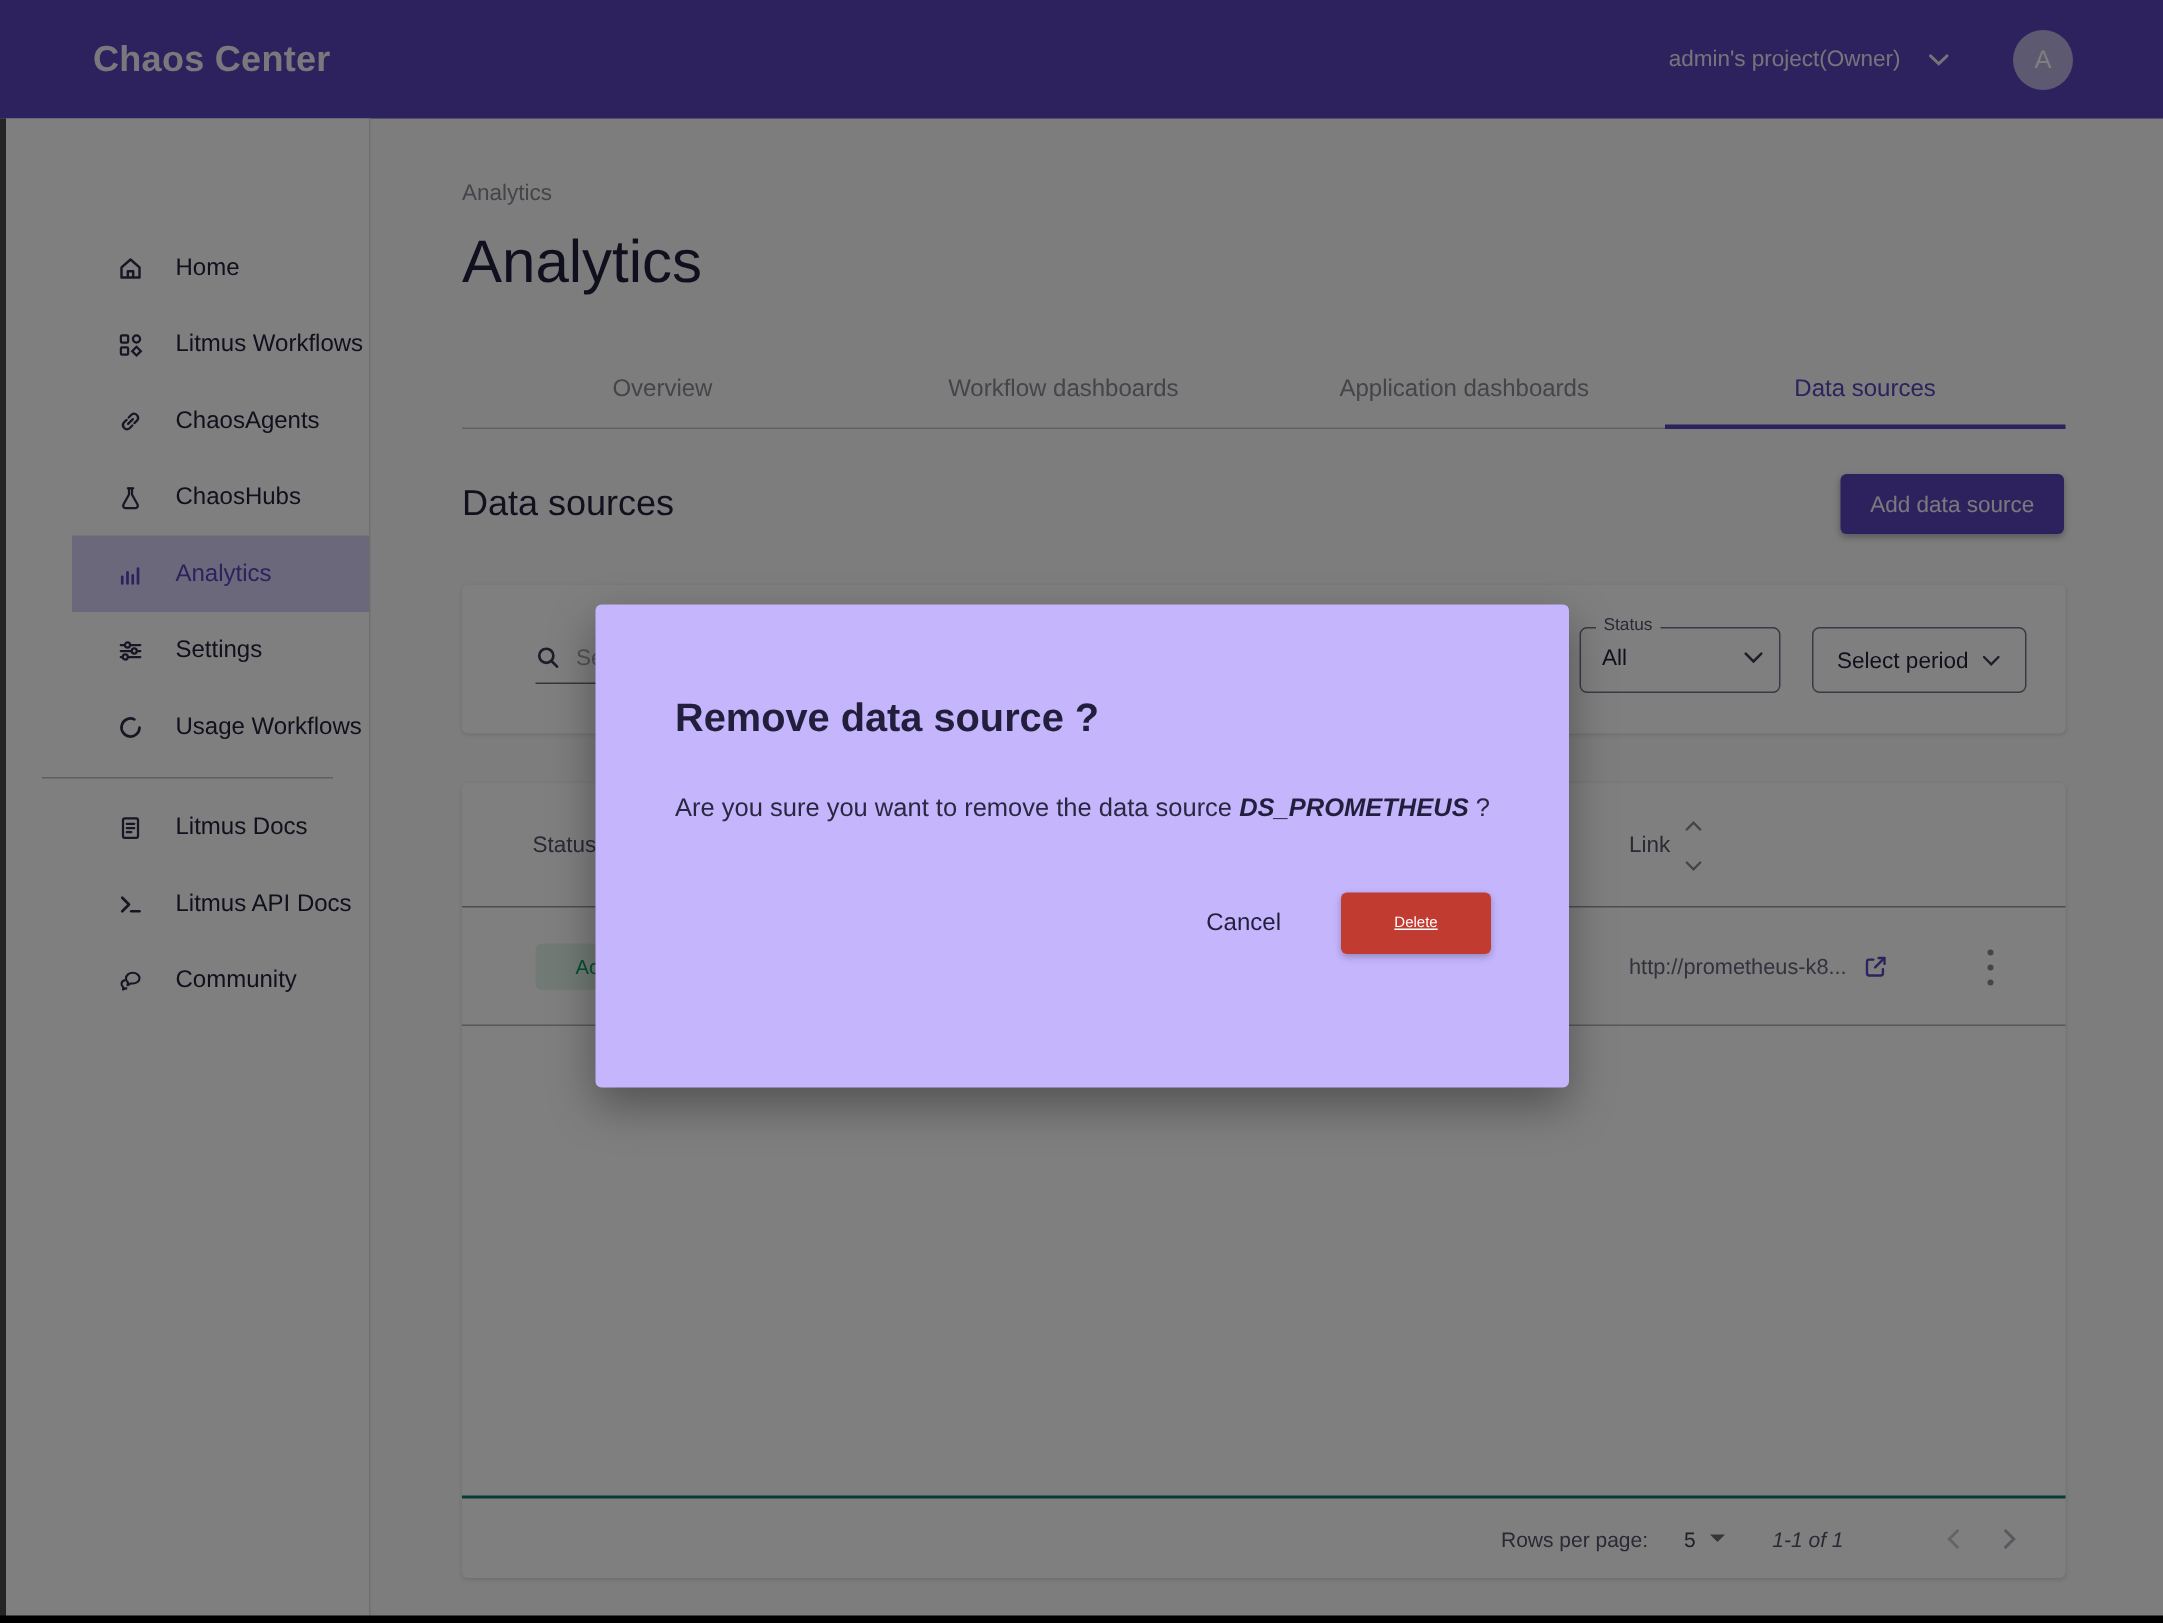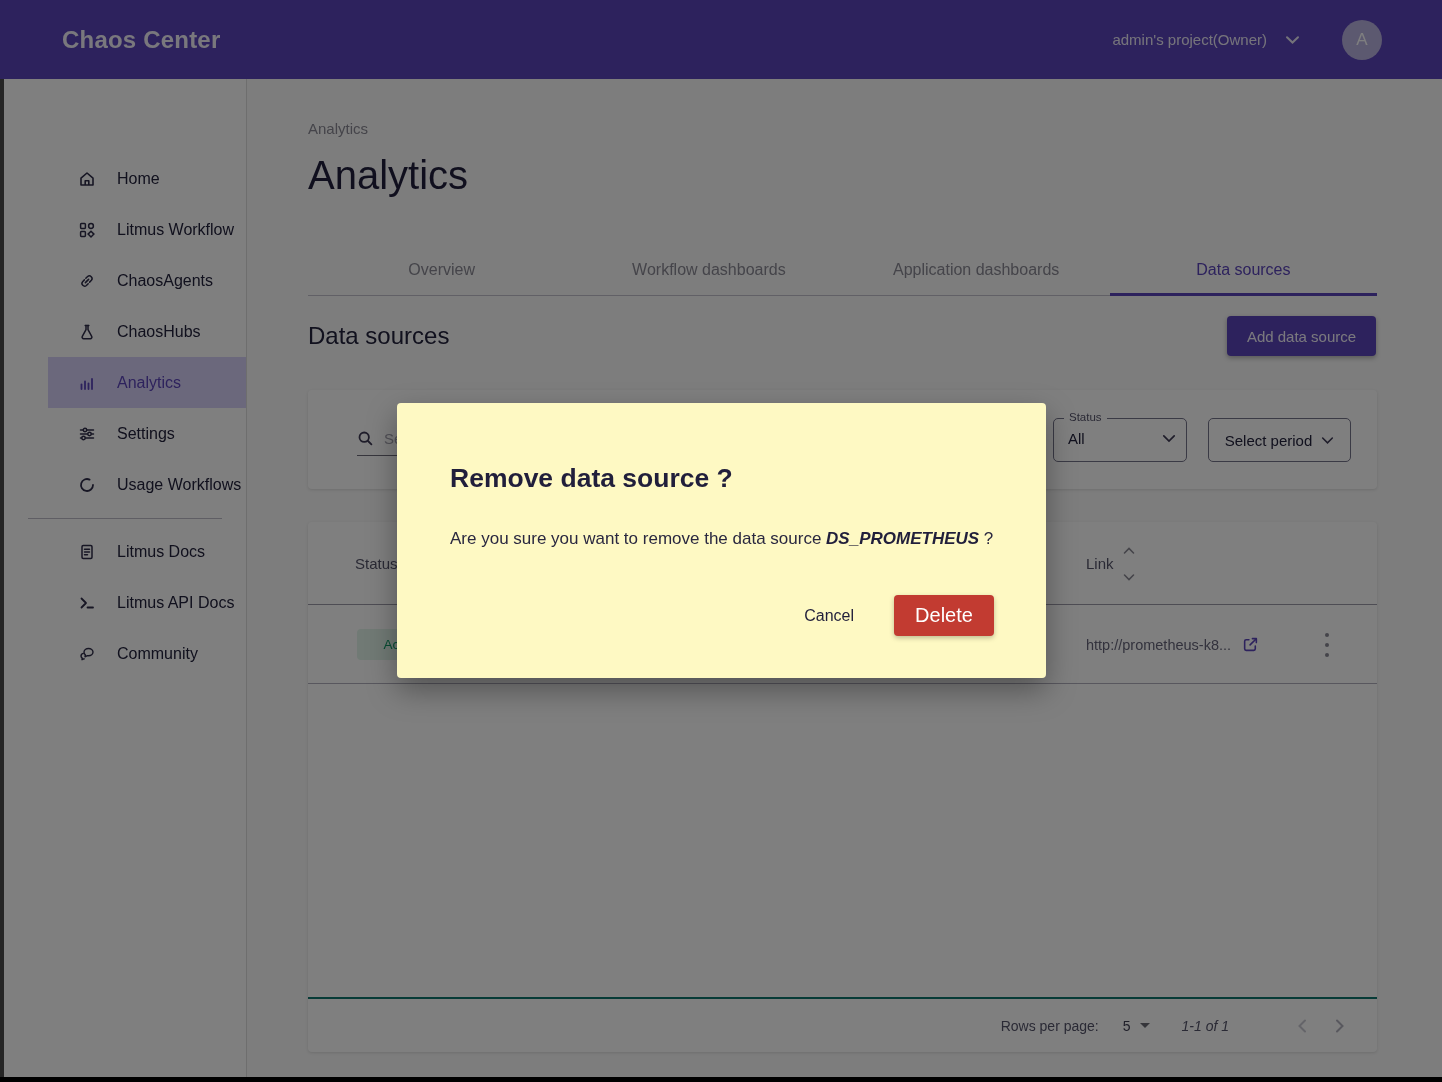--- a/index.html
+++ b/index.html
@@ -27,21 +27,21 @@
   .nav-item.active .lbl { color:#5B44BA; }
   .side-divider { height:1px; background:#BEBDC8; margin:8px 24px 7px 24px; }
   .side-footer { position:absolute; left:29px; bottom:26px; font-size:13px; color:#23223C; line-height:18px; }
   .side-footer b { font-weight:700; }
 
   
   .main { position:absolute; left:247px; top:79px; width:1195px; height:1003px; background:#FAFAFA; z-index:1; }
   .breadcrumb { position:absolute; left:61px; top:41px; font-size:15px; color:#8A8994; cursor:pointer; }
   .page-title { position:absolute; left:61px; top:74px; font-size:40px; font-weight:400; color:#201F3C; }
 
-  .tabs { position:absolute; left:61px; top:166px; width:1069px; height:51px; display:flex; border-bottom:1px solid #C2C1CC; }
+  .tabs { position:absolute; left:61px; top:156px; width:1069px; height:51px; display:flex; border-bottom:1px solid #C2C1CC; }
   .tab { flex:1; display:flex; align-items:center; justify-content:center; font-size:16px; color:#8A8994; cursor:pointer; position:relative; }
   .tab.active { color:#5B44BA; font-weight:500; }
   .tab.active::after { content:""; position:absolute; left:0; right:0; bottom:-1px; height:3px; background:#5B44BA; }
 
   .section-row { position:absolute; left:61px; top:237px; width:1069px; height:40px; }
   .section-title { font-size:24px; font-weight:500; color:#23223C; line-height:40px; }
   .add-btn { position:absolute; right:1px; top:0; width:149px; height:40px; background:#5B44BA; color:#F4F2FC; border:none; border-radius:4px; font-size:15px; font-family:"Liberation Sans", sans-serif; cursor:pointer; box-shadow:0 2px 5px rgba(0,0,0,.3); }
 
   .filter-card { position:absolute; left:61px; top:311px; width:1069px; height:99px; background:#FFFFFF; border-radius:4px; box-shadow:0 1px 3px rgba(0,0,0,.12); }
   .search-wrap { position:absolute; left:49px; top:32px; width:268px; height:34px; display:flex; align-items:center; gap:10px; border-bottom:1.5px solid #6E6D7A; }
@@ -66,27 +66,27 @@
   .kebab .dot { width:4px; height:4px; border-radius:50%; background:#8A8994; }
   .pagination { position:absolute; left:0; bottom:0; width:100%; height:55px; border-top:2px solid #0f766e; display:flex; align-items:center; justify-content:flex-end; padding-right:24px; font-size:14px; color:#55546A; }
   .rpp-label { margin-right:24px; }
   .rpp-select { display:flex; align-items:center; gap:9px; cursor:pointer; margin-right:32px; color:#3F3E52; }
   .caret-down { width:0; height:0; border-left:5px solid transparent; border-right:5px solid transparent; border-top:5px solid #6B6A75; }
   .range { margin-right:48px;font-style:italic; }
   .page-btn { width:26px; height:26px; display:flex; align-items:center; justify-content:center; cursor:pointer; margin-left:12px; }
 
   
   .overlay { position:absolute; inset:0; background:rgba(0,0,0,.5); z-index:50; }
-  .modal { position:absolute; left:397px; top:403px; width:649px; height:275px; background:#fef9c3; border-radius:4px; z-index:60; box-shadow:0 12px 30px rgba(0,0,0,.35); }
+  .modal { position:absolute; left:397px; top:403px; width:649px; height:322px; background:#c4b5fd; border-radius:4px; z-index:60; box-shadow:0 12px 30px rgba(0,0,0,.35); }
   .modal-title { position:absolute; left:53px; top:60px; font-size:26.5px; font-weight:700; color:#211F3B; }
   .modal-body { position:absolute; left:53px; top:126px; font-size:17px; color:#2A2840; width:545px; }
   .modal-body .hl { font-weight:700; font-style:italic; color:#211F3B; }
   .modal-actions { position:absolute; right:52px; top:192px; display:flex; align-items:center; gap:40px;margin-left:14px; }
   .cancel-btn { background:none; border:none; font-size:16px; color:#211F3B; cursor:pointer; font-family:"Liberation Sans", sans-serif; }
-  .delete-btn { width:100px; height:41px; background:#C23B31; color:#FFFFFF; border:none; border-radius:4px; font-size:20px; cursor:pointer; font-family:"Liberation Sans", sans-serif; box-shadow:0 2px 5px rgba(0,0,0,.25); }
+  .delete-btn { width:100px; height:41px; background:#C23B31; color:#FFFFFF; border:none; border-radius:4px; font-size:10px; cursor:pointer; font-family:"Liberation Sans", sans-serif; box-shadow:0 2px 5px rgba(0,0,0,.25);text-decoration:underline; }
 
   svg { display:block; }
 </style>
 </head>
 <body>
 
 <div class="app">
 
   <header class="topbar">
     <div class="app-title">Chaos Center</div>
@@ -118,21 +118,21 @@
       </div>
       <div class="nav-item">
         <span class="ic">
             <svg width="18" height="18" viewBox="0 0 18 18" fill="none" stroke="currentColor" stroke-width="1.5">
               <rect x="2.6" y="2.6" width="4.8" height="4.8" rx="0.8"></rect>
               <circle cx="13" cy="5" r="2.4"></circle>
               <rect x="2.6" y="10.6" width="4.8" height="4.8" rx="0.8"></rect>
               <path d="M13 10.2l2.9 2.9-2.9 2.9-2.9-2.9 2.9-2.9z"></path>
             </svg>
           </span>
-        <span class="lbl">Litmus Workflow</span>
+        <span class="lbl">Litmus Workflows</span>
       </div>
       <div class="nav-item">
         <span class="ic">
             <svg width="18" height="18" viewBox="0 0 18 18" fill="none" stroke="currentColor" stroke-width="1.5" stroke-linecap="round">
               <path d="M7.4 10.6l3.2-3.2"></path>
               <path d="M6.4 7.9L4.6 9.7a2.7 2.7 0 003.8 3.8l1.8-1.8"></path>
               <path d="M11.6 10.1l1.8-1.8a2.7 2.7 0 00-3.8-3.8L7.8 6.3"></path>
             </svg>
           </span>
         <span class="lbl">ChaosAgents</span>

